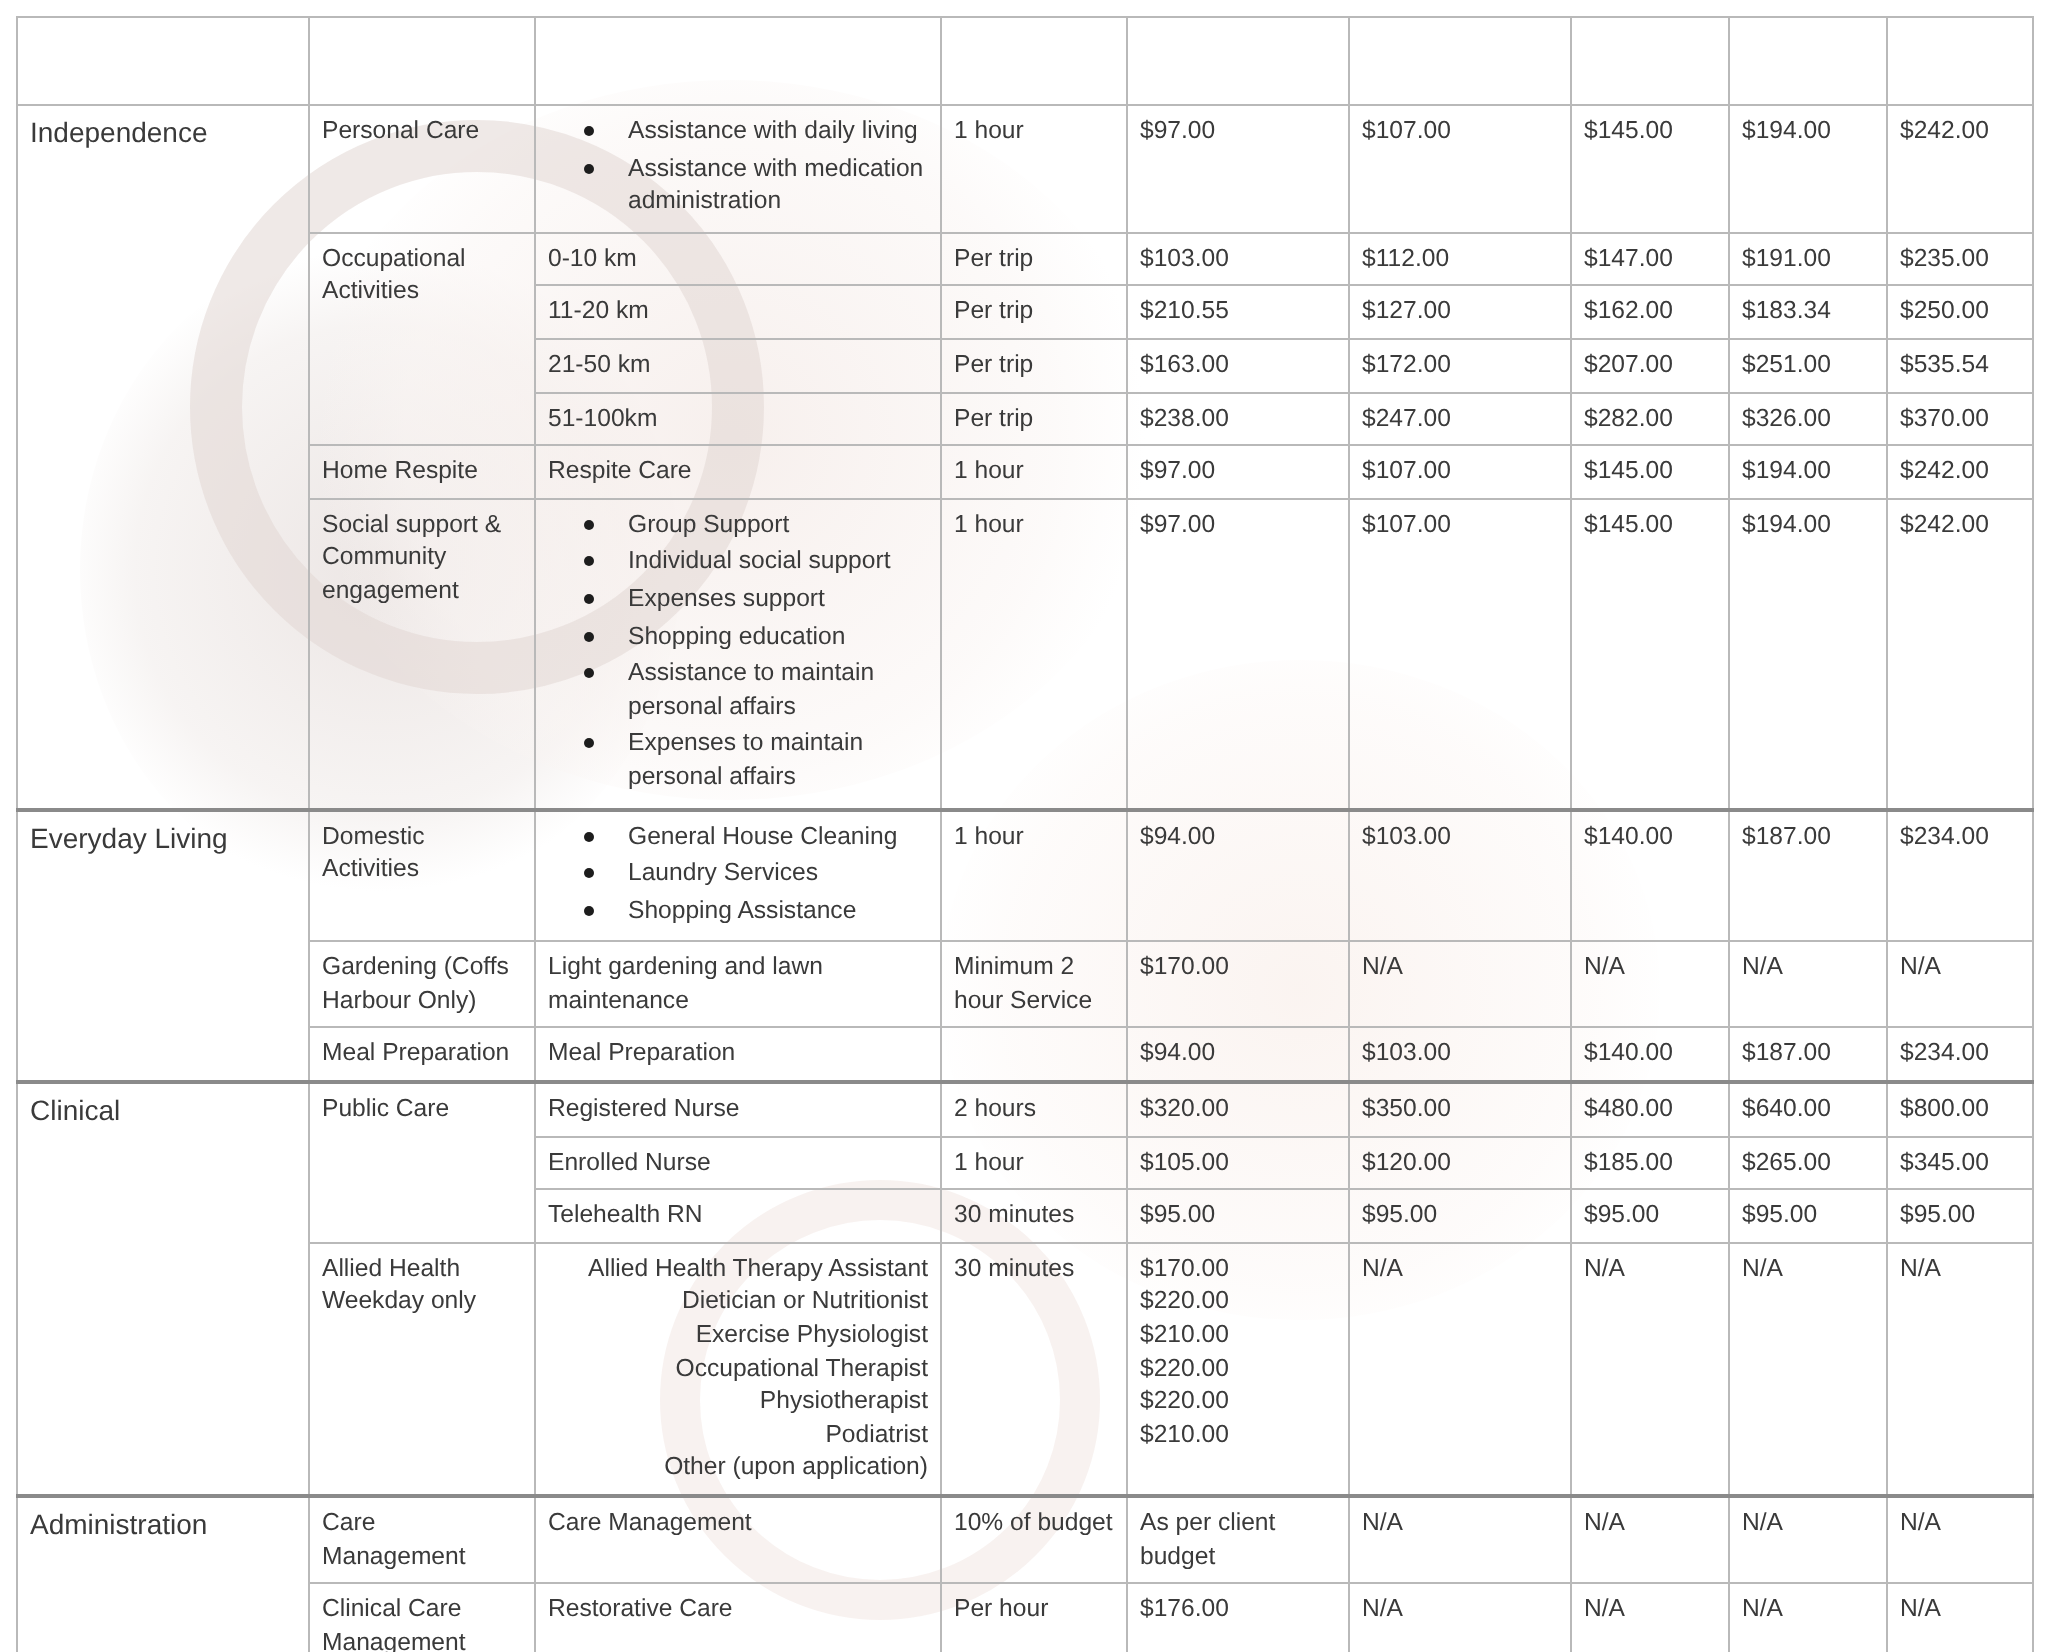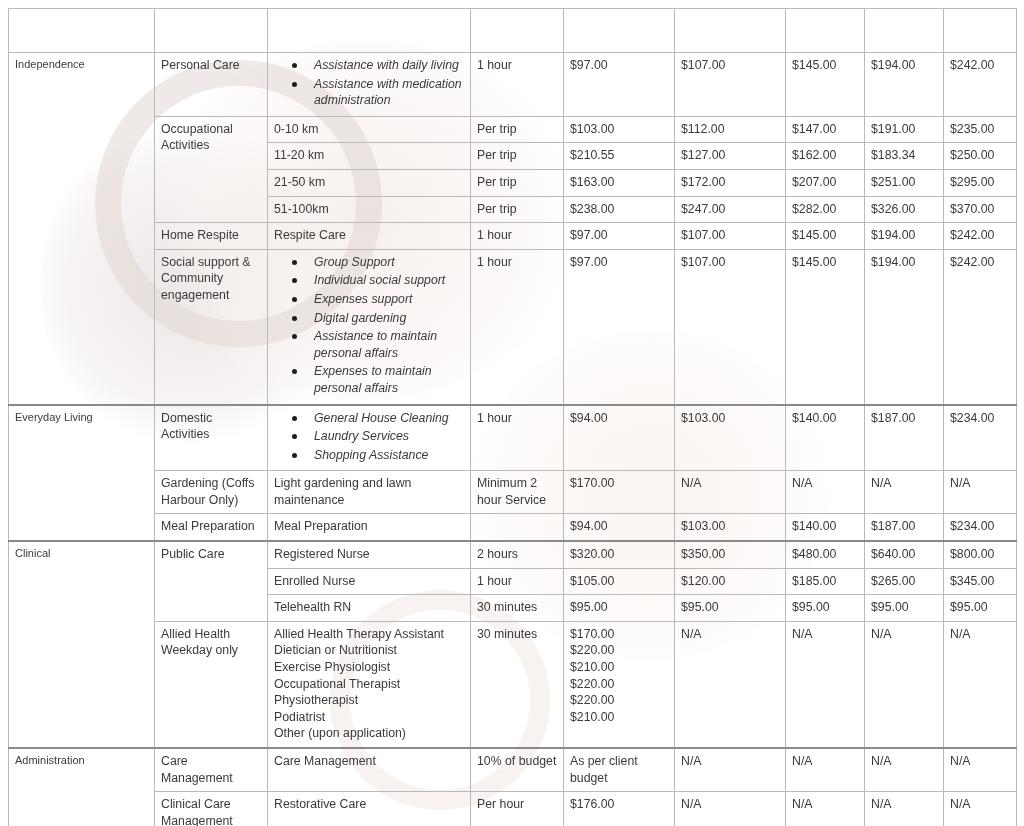--- a/index.html
+++ b/index.html
@@ -94,37 +94,36 @@
   }
 
   
   table.pricing {
     border: 1px solid #b9b9b9;
   }
 
   
   td.cat {
     vertical-align: middle;
-    font-size: 11px;
+    font-size: 14px;
     padding-left: 12px;
     color: #3a3a3a;
   }
   td.vmid { vertical-align: middle; }
 
   
   tr.section-start > td,
   tr.section-start > th {
     border-top: 2px solid #8a8a8a;
   }
 
   ul.svc {
     margin: 0;
     padding: 0 0 0 18px;
     list-style: none;
-    font-style: italic;
   }
   ul.svc li {
     position: relative;
     padding-left: 22px;
     margin: 0 0 2px 0;
   }
   ul.svc li:before {
     content: "";
     position: absolute;
     left: 0;
@@ -132,20 +131,21 @@
     width: 5px;
     height: 5px;
     background: #1d1d1d;
     border-radius: 50%;
   }
 
   .plainlist {
     margin: 0;
     padding: 0;
     list-style: none;
+    text-align: right;
   }
   .plainlist li { margin: 0; }
 
   .pricelist {
     margin: 0;
     padding: 0;
     list-style: none;
   }
   .pricelist li { margin: 0; }
 </style>
@@ -226,21 +226,21 @@
       <td>$250.00</td>
     </tr>
 
     <tr>
       <td>21-50 km</td>
       <td>Per trip</td>
       <td>$163.00</td>
       <td>$172.00</td>
       <td>$207.00</td>
       <td>$251.00</td>
-      <td>$295.00</td>
+      <td>$535.54</td>
     </tr>
 
     <tr>
       <td>51-100km</td>
       <td>Per trip</td>
       <td>$238.00</td>
       <td>$247.00</td>
       <td>$282.00</td>
       <td>$326.00</td>
       <td>$370.00</td>
@@ -257,21 +257,21 @@
       <td>$242.00</td>
     </tr>
 
     <tr>
       <td>Social support &amp; Community engagement</td>
       <td>
         <ul class="svc">
           <li>Group Support</li>
           <li>Individual social support</li>
           <li>Expenses support</li>
-          <li>Digital gardening</li>
+          <li>Shopping education</li>
           <li>Assistance to maintain personal affairs</li>
           <li>Expenses to maintain personal affairs</li>
         </ul>
       </td>
       <td class="vmid">1 hour</td>
       <td class="vmid">$97.00</td>
       <td class="vmid">$107.00</td>
       <td class="vmid">$145.00</td>
       <td class="vmid">$194.00</td>
       <td class="vmid">$242.00</td>

